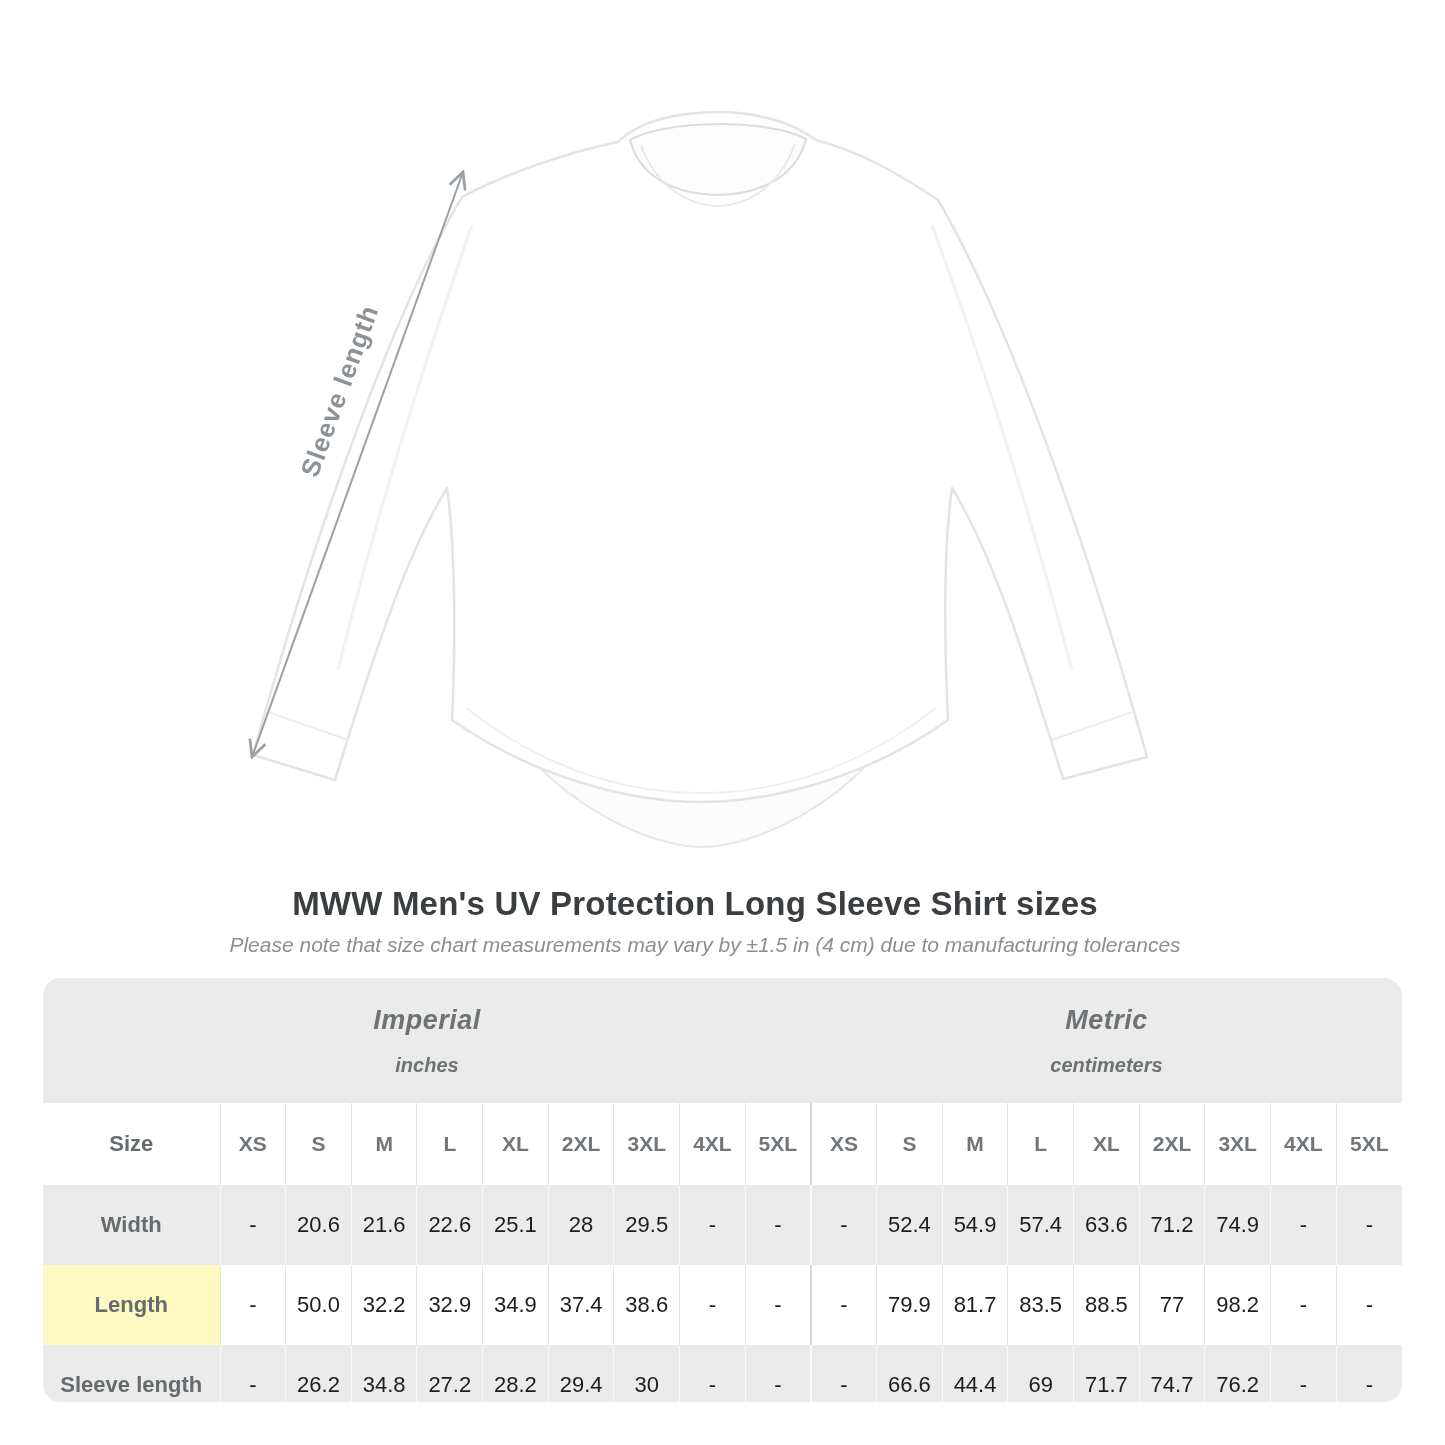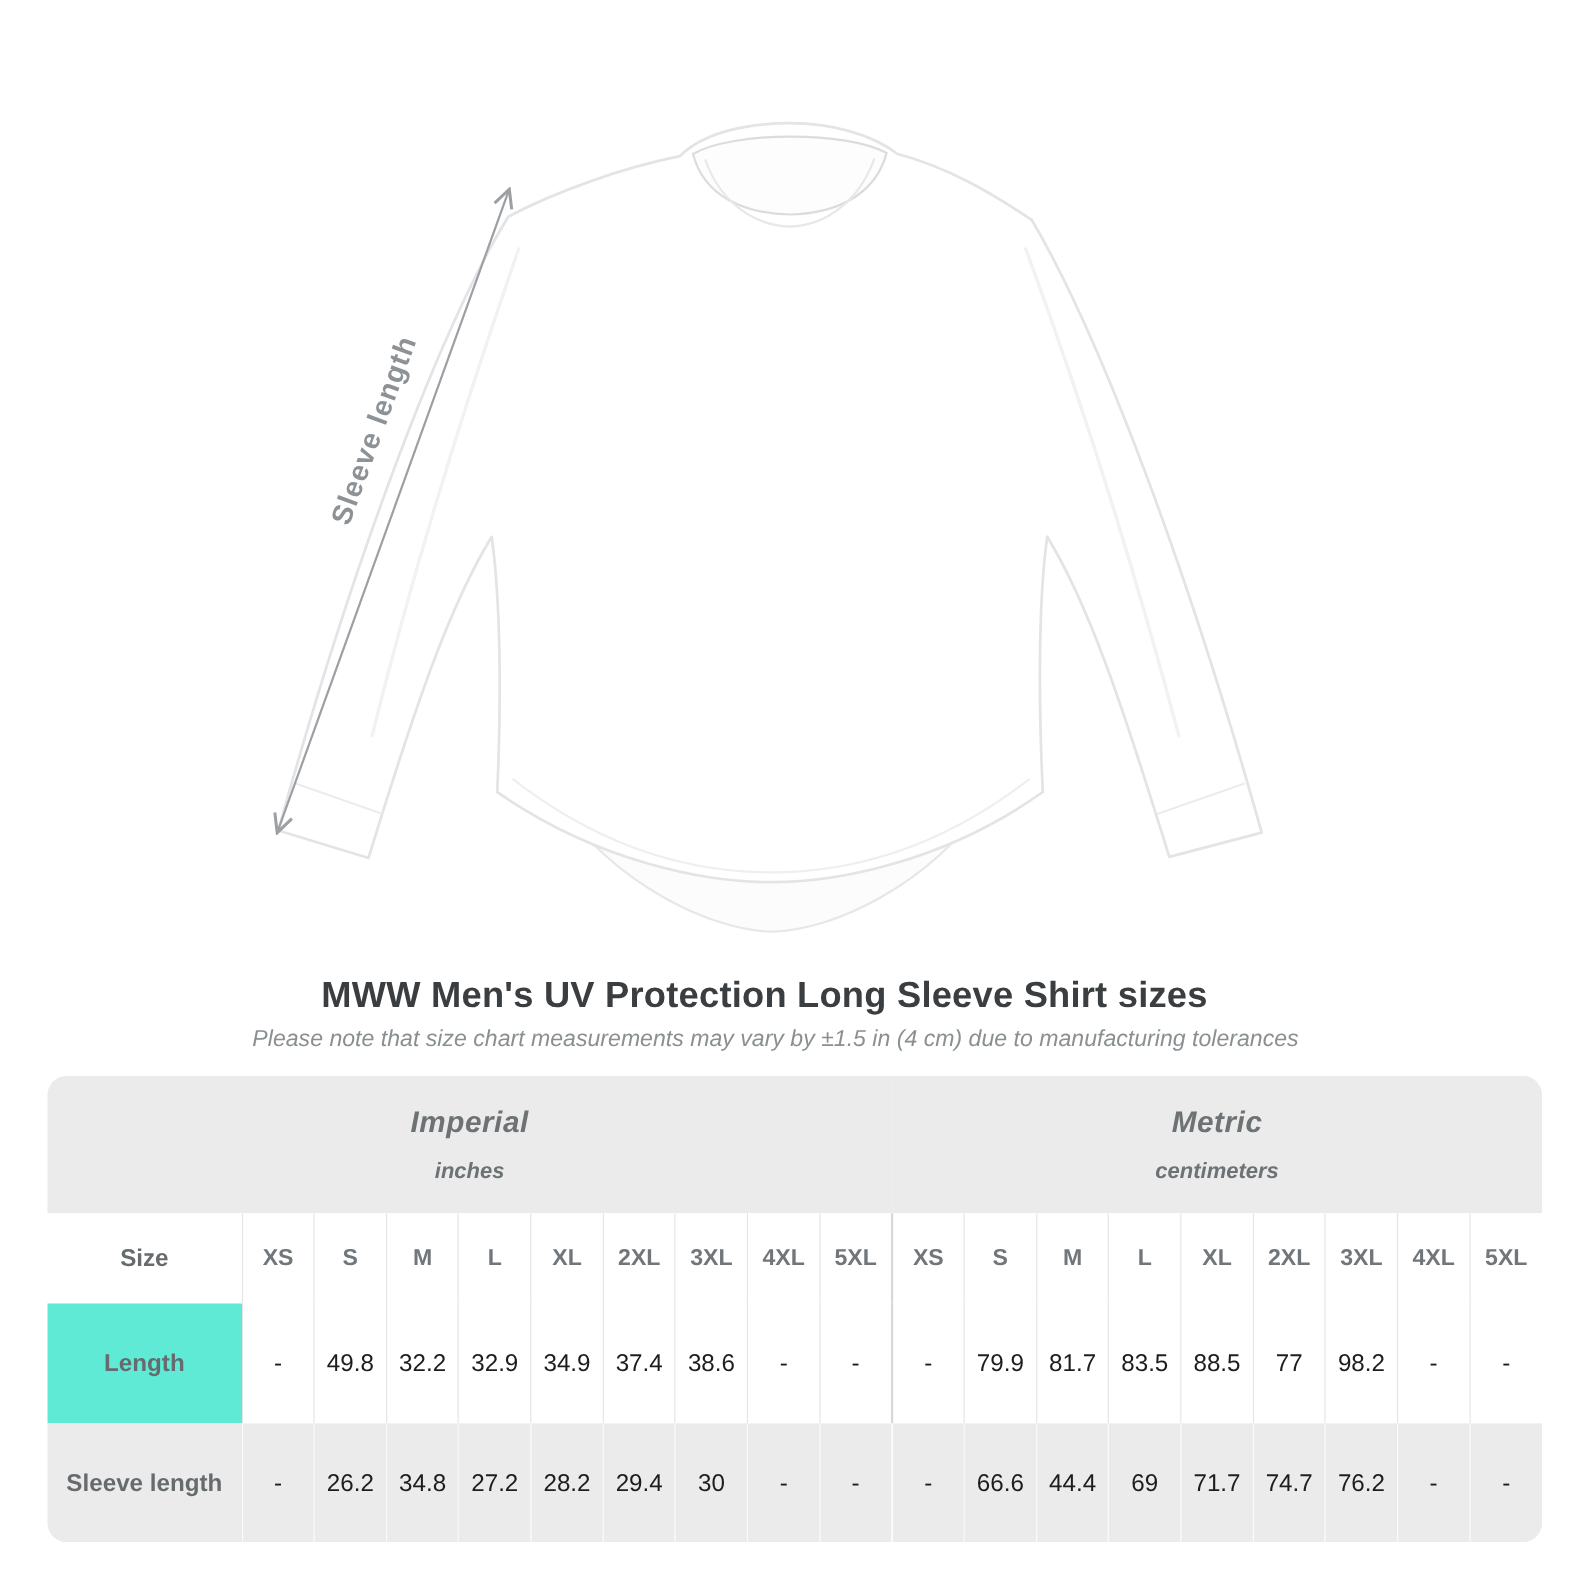--- a/index.html
+++ b/index.html
@@ -28,21 +28,21 @@
   tr.group-row th{background:#ebebeb;height:101px;vertical-align:middle;padding:12px;}
   .g-label{font-size:27px;font-weight:bold;font-style:italic;color:#6d7275;letter-spacing:.5px;}
   .g-unit{font-size:20px;font-style:italic;color:#6d7275;margin-top:18px;}
 
   tr.size-row{height:82px;}
   tr.size-row th{background:#ffffff;font-size:21px;font-weight:bold;color:#71767a;vertical-align:middle;}
   tr.size-row th.lbl{font-size:22px;color:#666b6e;}
 
   tr.data-row{height:80px;}
   tr.data-row td{font-size:22px;color:#1d1d1f;text-align:center;vertical-align:middle;background:#ffffff;}
-  tr.data-row th.lbl{font-size:22px;font-weight:bold;color:#666b6e;text-align:center;vertical-align:middle;background:#5eead4;}
+  tr.data-row th.lbl{font-size:22px;font-weight:bold;color:#666b6e;text-align:center;vertical-align:middle;background:#fef9c3;}
   tr.shade td, tr.shade th.lbl{background:#ebebeb;}
 
   tr.size-row > *:not(:first-child),
   tr.row-white > *:not(:first-child){border-left:1px solid #e4e4e4;}
   tr.shade > *:not(:first-child){border-left:1px solid #fafafa;}
   tr.size-row > .mb, tr.row-white > .mb{border-left:2px solid #d8d8d8;}
   tr.shade > .mb{border-left:2px solid #fafafa;}
 </style>
 </head>
 <body>
@@ -149,24 +149,45 @@
           <th>M</th>
           <th>L</th>
           <th>XL</th>
           <th>2XL</th>
           <th>3XL</th>
           <th>4XL</th>
           <th>5XL</th>
         </tr>
     </thead>
     <tbody>
+      <tr class="data-row shade" id="row-0">
+        <th class="lbl">Width</th>
+      <td>-</td>
+          <td>20.6</td>
+          <td>21.6</td>
+          <td>22.6</td>
+          <td>25.1</td>
+          <td>28</td>
+          <td>29.5</td>
+          <td>-</td>
+          <td>-</td>
+          <td class="mb">-</td>
+          <td>52.4</td>
+          <td>54.9</td>
+          <td>57.4</td>
+          <td>63.6</td>
+          <td>71.2</td>
+          <td>74.9</td>
+          <td>-</td>
+          <td>-</td>
+        </tr>
       <tr class="data-row row-white" id="row-1">
         <th class="lbl">Length</th>
       <td>-</td>
-          <td>49.8</td>
+          <td>50.0</td>
           <td>32.2</td>
           <td>32.9</td>
           <td>34.9</td>
           <td>37.4</td>
           <td>38.6</td>
           <td>-</td>
           <td>-</td>
           <td class="mb">-</td>
           <td>79.9</td>
           <td>81.7</td>

